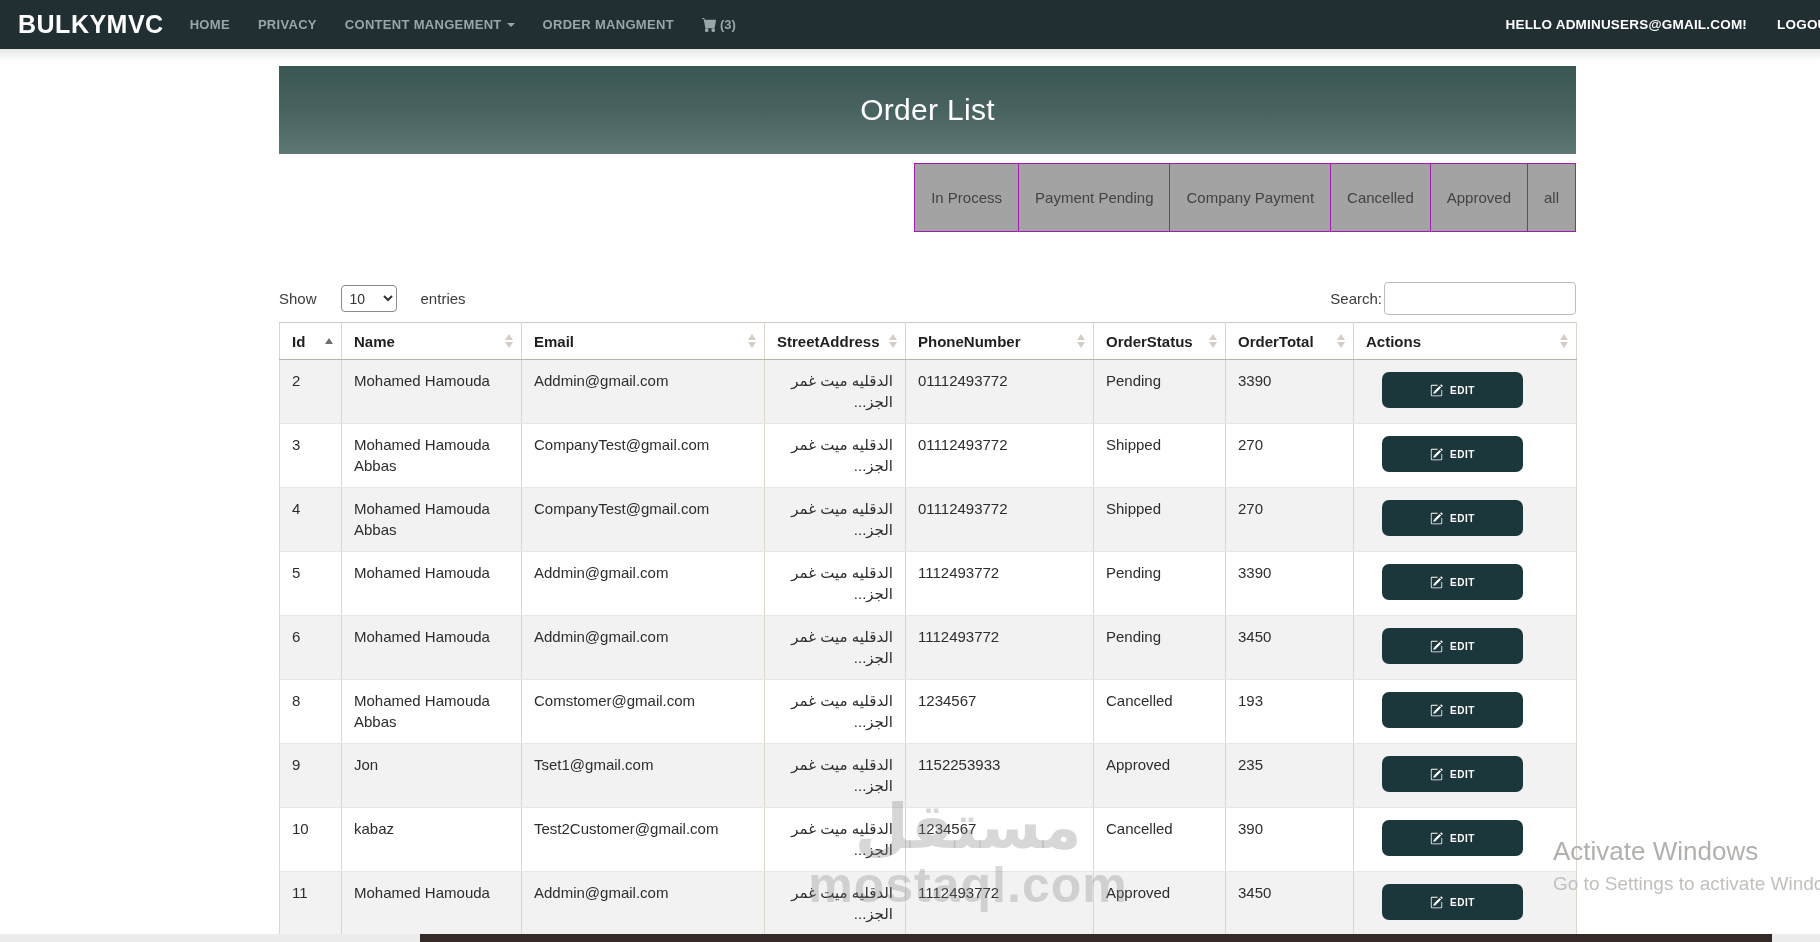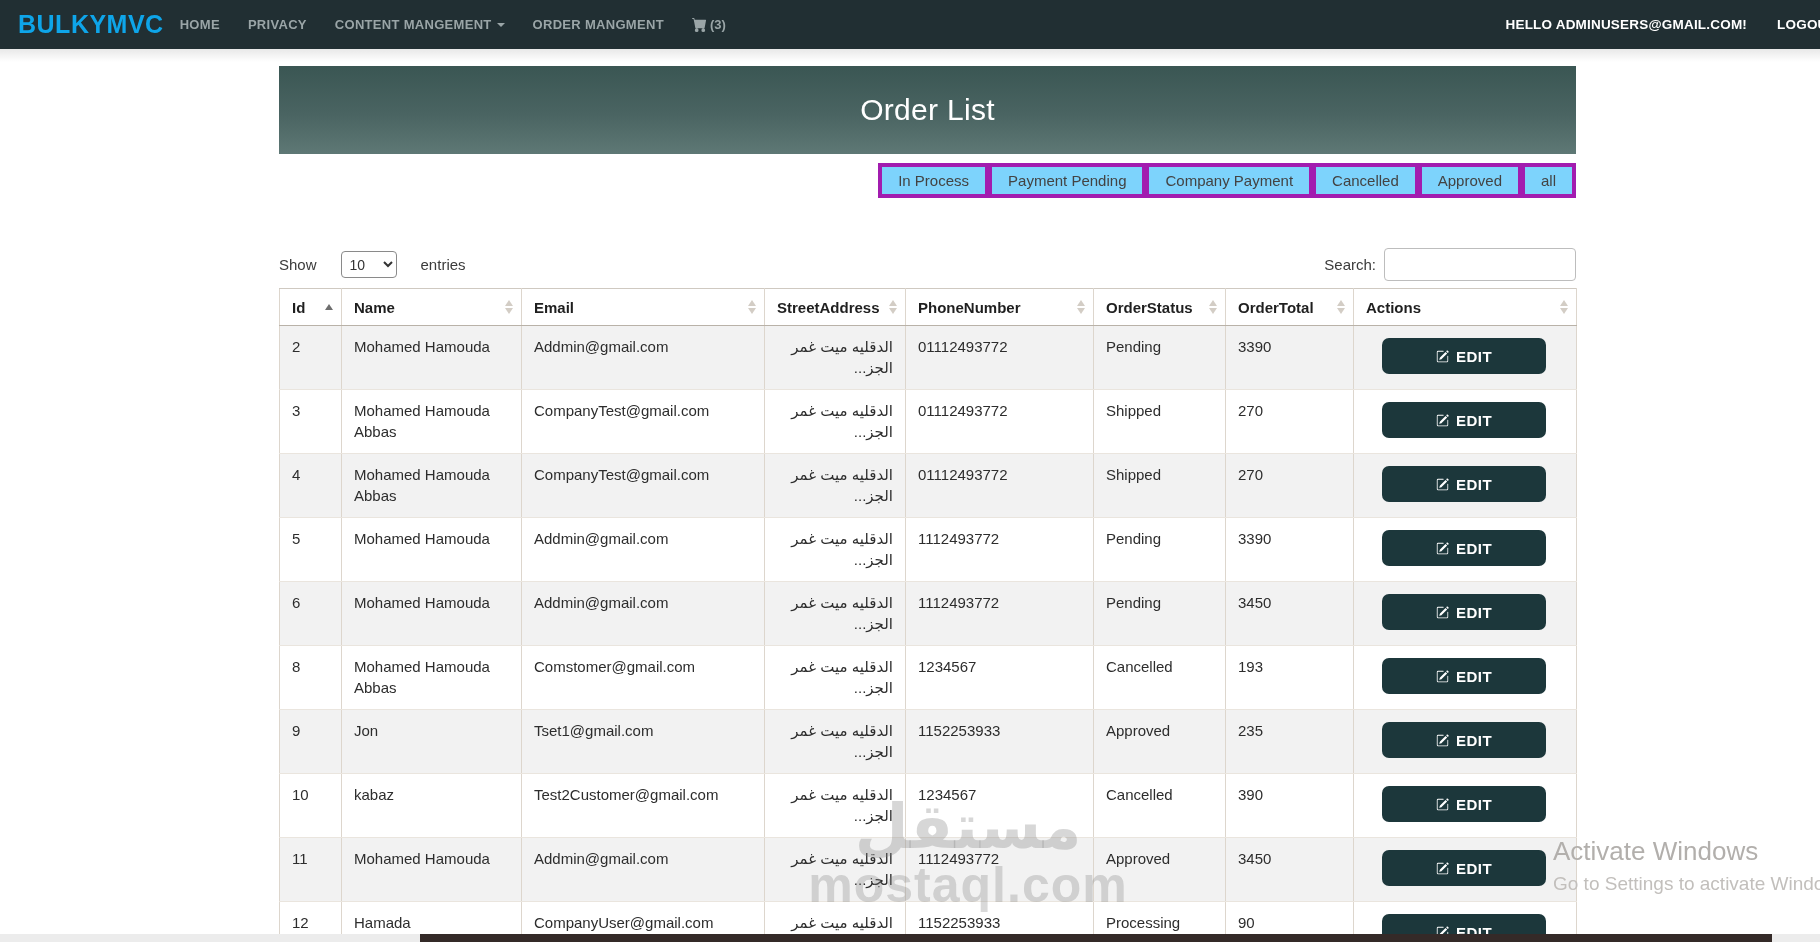--- a/index.html
+++ b/index.html
@@ -8,50 +8,50 @@
     font-family:"Liberation Sans","DejaVu Sans",sans-serif;
     background:#fff; color:#2d2d2d; overflow:hidden; position:relative;
   }
   .page { position:relative; width:1820px; height:942px; overflow:hidden; }
 
   
   .navbar {
     position:relative; height:49px; background:var(--navbar-bg,#212f33);
     display:flex; align-items:center; padding-left:18px; z-index:5;
   }
-  .brand { color:#0ea5e9; font-size:25px; font-weight:700; letter-spacing:.5px; margin-right:16px; cursor:pointer; }
+  .brand { color:#ffffff; font-size:25px; font-weight:700; letter-spacing:.5px; margin-right:26px; cursor:pointer; }
   .nav-links { display:flex; align-items:center; gap:28px; list-style:none; }
   .nav-link { color:#9aa5a7; font-size:13px; font-weight:700; letter-spacing:.3px; cursor:pointer; display:flex; align-items:center; gap:5px; text-decoration:none; }
   .caret { width:0; height:0; border-left:4px solid transparent; border-right:4px solid transparent; border-top:4px solid #9aa5a7; display:inline-block; }
   .cart-link { color:#9aa5a7; font-size:13px; font-weight:700; display:flex; align-items:center; gap:3px; cursor:pointer; margin-left:28px; }
   .nav-right { position:absolute; right:-16px; top:0; height:49px; display:flex; align-items:center; gap:30px; }
   .greeting { color:#fff; font-size:13.5px; font-weight:700; letter-spacing:.2px; }
   .logout { color:#fff; font-size:13.5px; font-weight:700; letter-spacing:.2px; cursor:pointer; text-decoration:none; }
   .top-fade { position:absolute; top:49px; left:0; width:100%; height:13px;
     background:linear-gradient(180deg, rgba(0,0,0,.09), rgba(0,0,0,0)); }
 
   
   .content { position:absolute; left:279px; top:66px; width:1297px; }
   .banner {
     height:88px; display:flex; align-items:center; justify-content:center;
     background:linear-gradient(180deg, var(--banner-top,#3a5653) 0%, #4a6462 55%, var(--banner-bottom,#5e7875) 100%);
   }
   .banner h1 { color:#fff; font-size:30px; font-weight:500; letter-spacing:.3px; }
 
   .tabs { display:flex; justify-content:flex-end; margin-top:9px; }
   .tab {
-    background:#7dd3fc; border:4px solid #a21caf; margin-left:-1px;
-    padding:5px 16px; font-size:15px; color:#434343; cursor:pointer; white-space:nowrap;
+    background:#a3a3a3; border:1px solid #a21caf; margin-left:-1px;
+    padding:25px 16px; font-size:15px; color:#434343; cursor:pointer; white-space:nowrap;
   }
   .tab:first-child { margin-left:0; }
 
   .controls-row { display:flex; justify-content:space-between; align-items:center; margin-top:49px; height:35px; }
   .show-entries { display:flex; align-items:center; gap:24px; font-size:15px; color:#3b3b3b; }
   .page-size { width:56px; height:27px; border:1px solid #8a8a8a; border-radius:4px; font-size:14px; color:#333; padding:0 4px; background:#fff; }
-  .search-box { display:flex; align-items:center; gap:8px; font-size:15px; color:#3b3b3b;margin-left:44px; }
+  .search-box { display:flex; align-items:center; gap:2px; font-size:15px; color:#3b3b3b;margin-left:44px; }
   .search-input { width:192px; height:33px; border:1px solid #bdbdbd; border-radius:4px; padding:0 8px; font-size:14px; background:#fff; }
 
   
   table { width:1297px; border-collapse:collapse; margin-top:6px; table-layout:fixed; }
   thead th {
     font-size:15px; font-weight:700; color:#1f1f1f; text-align:left;
     padding:9px 12px; height:37px; position:relative; vertical-align:middle;
     border-top:1px solid #cfc9c1; border-bottom:1px solid #b9b2a8;
     border-left:1px solid #ddd6cd; border-right:1px solid #ddd6cd;
     background:#fff; white-space:nowrap; overflow:hidden;
@@ -63,22 +63,22 @@
   }
   tbody tr:nth-child(odd) td { background:#f2f2f2; }
   tbody tr:nth-child(even) td { background:#fff; }
   td.addr { direction:rtl; text-align:right; font-size:15px; }
   .sort-icons { position:absolute; right:8px; top:50%; transform:translateY(-50%); display:flex; flex-direction:column; align-items:center; gap:2px; }
   .arr-up { width:0; height:0; border-left:4.5px solid transparent; border-right:4.5px solid transparent; border-bottom:6px solid #d3cdc5; }
   .arr-down { width:0; height:0; border-left:4.5px solid transparent; border-right:4.5px solid transparent; border-top:6px solid #d3cdc5; }
   th.sorted-asc .arr-up { border-bottom-color:#6e6e6e; }
   .actions-cell { text-align:left; }
   .edit-btn {
-    width:164px; height:36px; background:var(--accent-dark,#1c373b); color:#fff;
-    border:none; border-radius:7px; font-size:15px; font-weight:700; letter-spacing:.5px;
+    width:141px; height:36px; background:var(--accent-dark,#1c373b); color:#fff;
+    border:none; border-radius:7px; font-size:10px; font-weight:700; letter-spacing:.5px;
     display:flex; align-items:center; justify-content:center; gap:7px; cursor:pointer;
     margin:2px 0 0 16px; font-family:inherit;
   }
 
   
   .watermark { position:absolute; left:798px; top:792px; width:340px; text-align:center; pointer-events:none; z-index:6; }
   .watermark .wm1 { font-size:62px; font-weight:700; color:rgba(130,130,130,.32); line-height:70px; }
   .watermark .wm2 { font-size:50px; font-weight:700; color:rgba(130,130,130,.30); letter-spacing:1px; line-height:46px; }
   .activate { position:absolute; left:1553px; top:836px; z-index:6; pointer-events:none; white-space:nowrap; }
   .activate .aw1 { font-size:26px; color:#b2afac; font-weight:400; }

